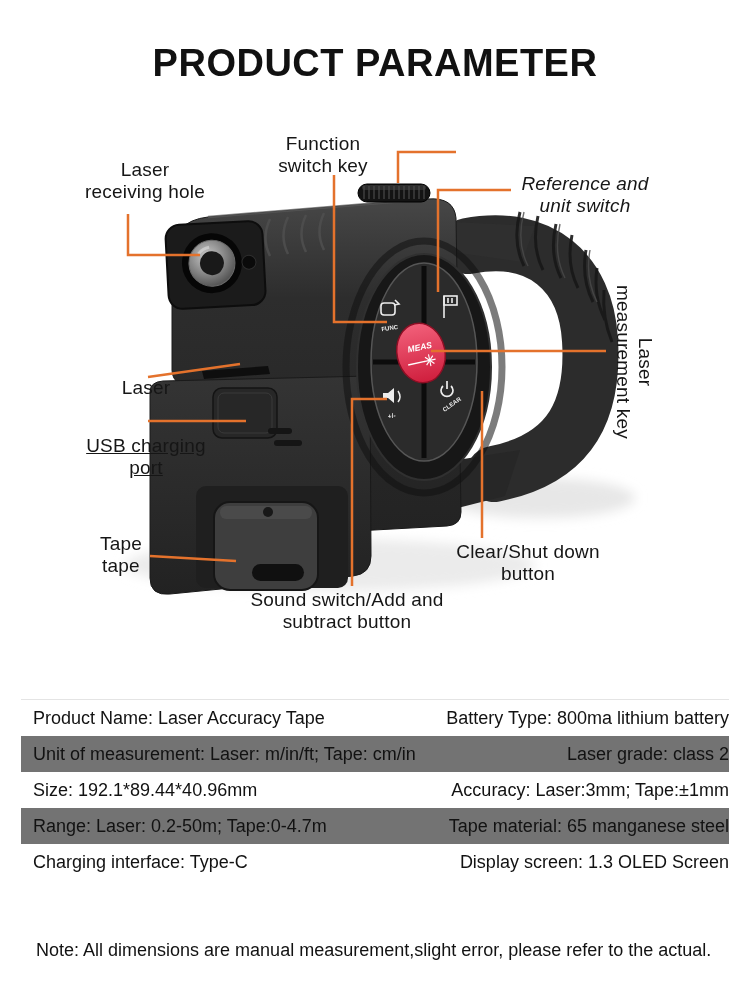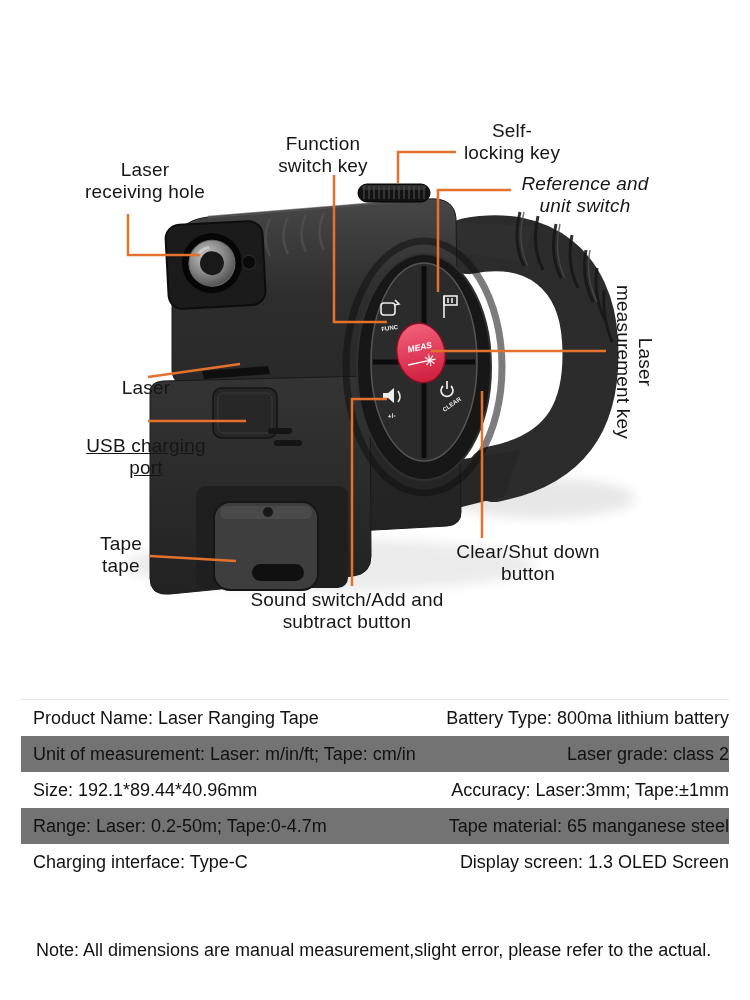--- a/index.html
+++ b/index.html
@@ -27,20 +27,21 @@
   .spec-cell-right{flex:1;text-align:right;white-space:nowrap;}
   .note{
     position:absolute;left:36px;top:940px;width:700px;font-size:18px;color:#121212;
   }
 </style>
 </head>
 <body>
 
 <div class="page">
 
+  <div class="title">PRODUCT PARAMETER</div>
 
   <svg class="device-svg" viewBox="0 0 750 1000">
     <defs>
       <linearGradient id="bodyGrad" x1="0" y1="0" x2="0" y2="1">
         <stop offset="0" stop-color="#474747"></stop>
           <stop offset="0.3" stop-color="#2d2d2d"></stop>
           <stop offset="1" stop-color="#232323"></stop>
       </linearGradient>
       <linearGradient id="towerGrad" x1="0" y1="0" x2="0" y2="1">
         <stop offset="0" stop-color="#343434"></stop>
@@ -212,24 +213,20 @@
   <div class="callout" style="left:60px;top:159px;width:170px;">
     <div>Laser</div>
     <div>receiving hole</div>
   </div>
 
   <div class="callout" style="left:253px;top:133px;width:140px;">
     <div>Function</div>
     <div>switch key</div>
   </div>
 
-  <div class="callout" style="left:442px;top:120px;width:140px;">
-    <div>Self-</div>
-    <div>locking key</div>
-  </div>
 
   <div class="callout" style="left:505px;top:173px;width:160px;font-style:italic;">
     <div>Reference and</div>
     <div>unit switch</div>
   </div>
 
   <div class="callout rotated" style="left:545px;top:339px;width:176px;height:46px;">
     <div>Laser</div>
     <div>measurement key</div>
   </div>
@@ -253,21 +250,21 @@
     <div>button</div>
   </div>
 
   <div class="callout" style="left:232px;top:589px;width:230px;">
     <div>Sound switch/Add and</div>
     <div>subtract button</div>
   </div>
 
   <div class="spec-table">
     <div class="spec-row">
-      <div class="spec-cell-left">Product Name: Laser Ranging Tape</div>
+      <div class="spec-cell-left">Product Name: Laser Accuracy Tape</div>
       <div class="spec-cell-right">Battery Type: 800ma lithium battery</div>
     </div>
     <div class="spec-row shaded">
       <div class="spec-cell-left">Unit of measurement: Laser: m/in/ft; Tape: cm/in</div>
       <div class="spec-cell-right">Laser grade: class 2</div>
     </div>
     <div class="spec-row">
       <div class="spec-cell-left">Size: 192.1*89.44*40.96mm</div>
       <div class="spec-cell-right">Accuracy: Laser:3mm; Tape:±1mm</div>
     </div>

